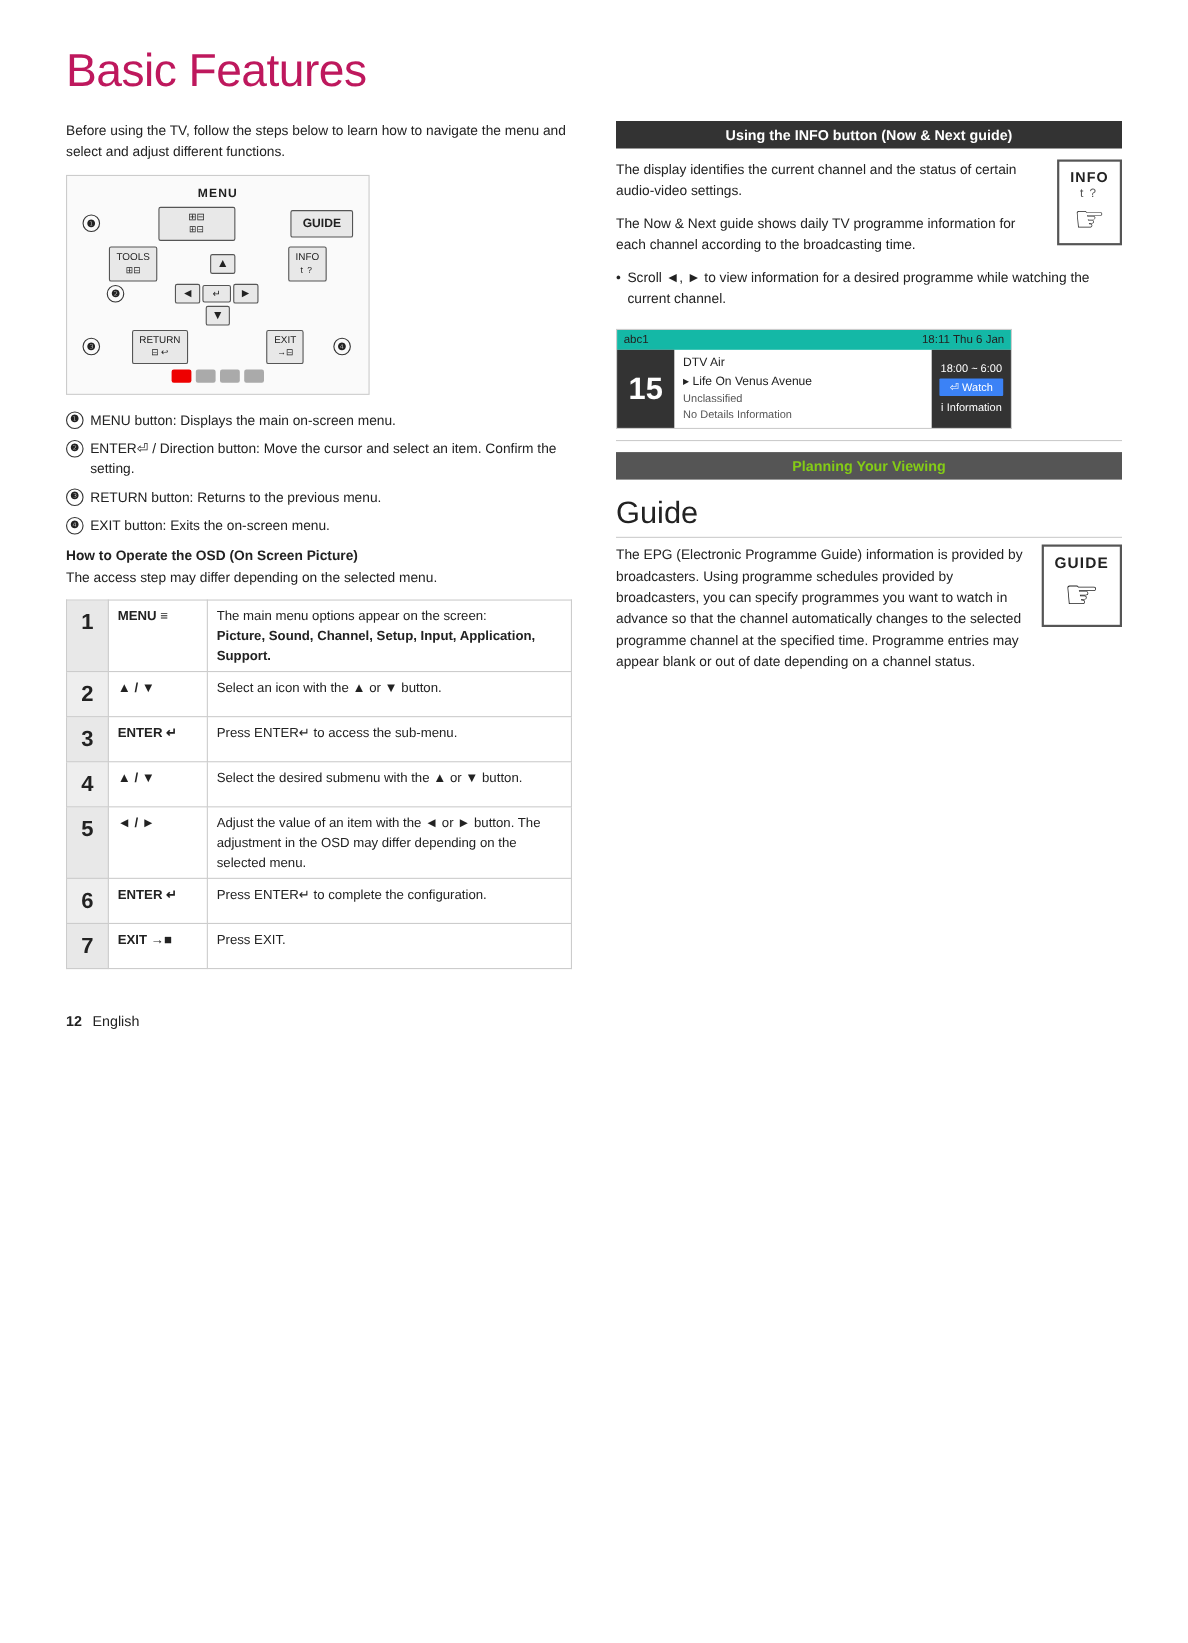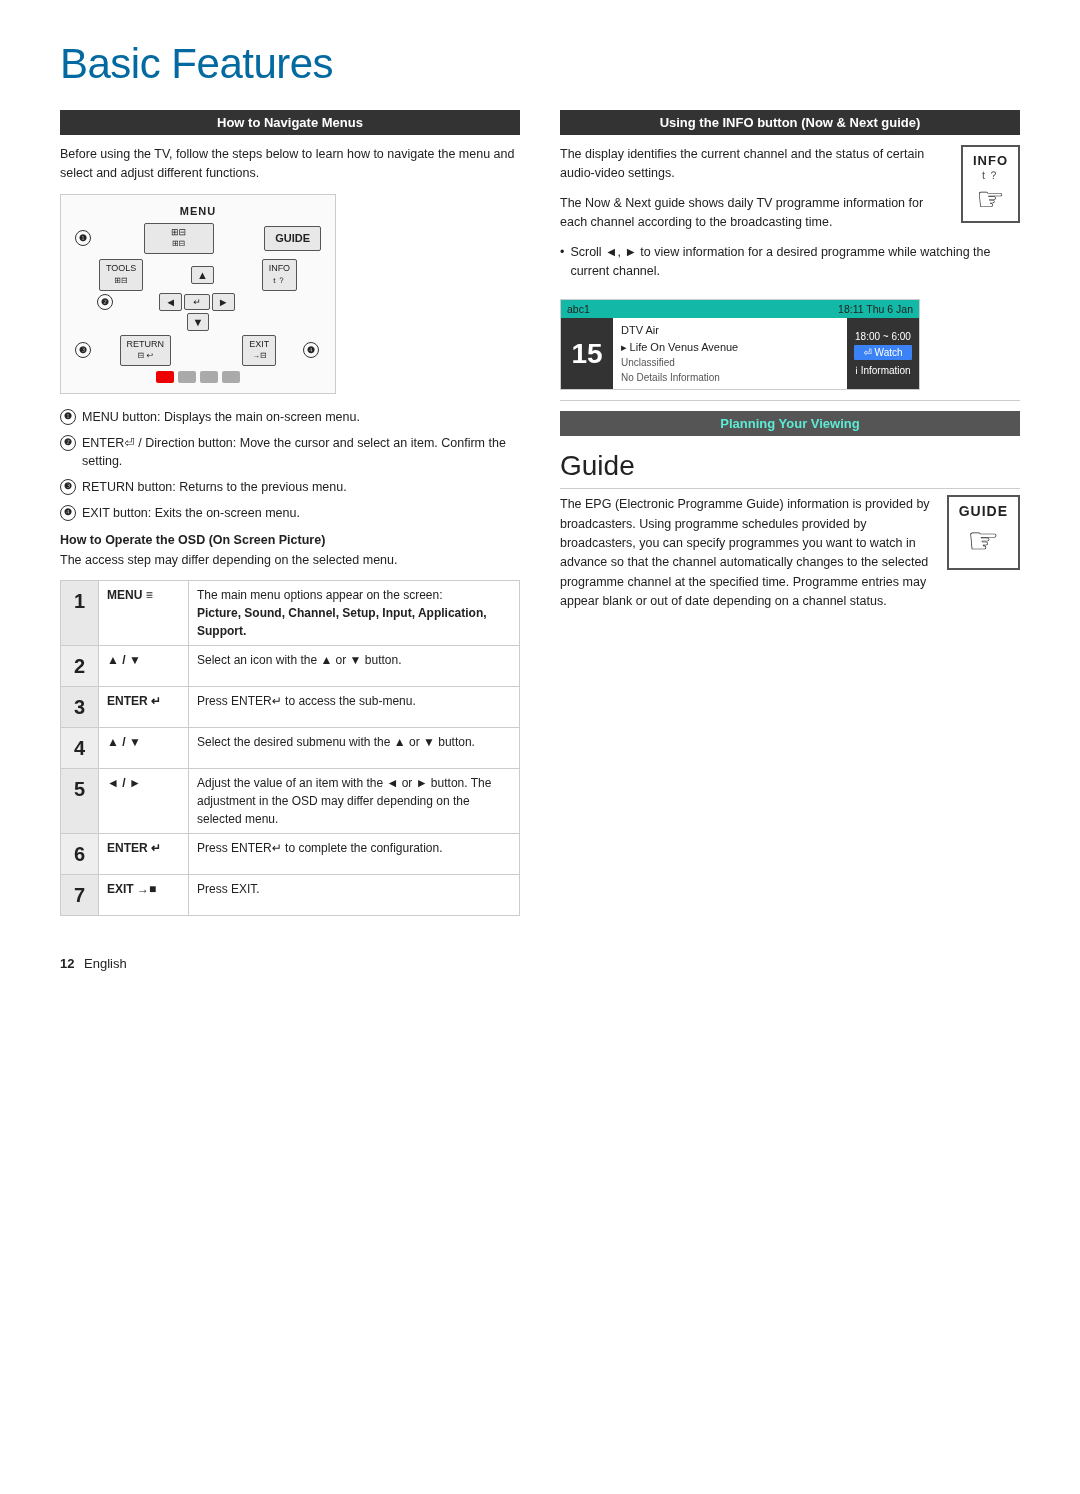--- a/index.html
+++ b/index.html
@@ -10,21 +10,21 @@
       font-family: Arial, Helvetica, sans-serif;
       font-size: 13px;
       color: #222;
       padding: 40px 60px 60px 60px;
     }
 
     h1.page-title {
       font-size: 42px;
       font-weight: 300;
       margin-bottom: 22px;
-      color: #0369a1;
+      color: #be185d;
       letter-spacing: -0.5px;
     }
 
     .two-col {
       display: flex;
       gap: 40px;
     }
 
     .col-left {
       flex: 1;
@@ -307,21 +307,21 @@
 
     .guide-box .guide-label {
       font-weight: bold;
       font-size: 14px;
       letter-spacing: 1px;
     }
 
     
     .planning-header {
       background: #555;
-      color: #5eead4;
+      color: #84cc16;
       font-weight: bold;
       font-size: 13px;
       text-align: center;
       padding: 5px 10px;
       margin-bottom: 10px;
     }
 
     
     .page-footer {
       margin-top: 40px;
@@ -343,21 +343,20 @@
   </style>
 </head>
 <body>
 
 <h1 class="page-title">Basic Features</h1>
 
 <div class="two-col">
 
   <div class="col-left">
 
-    <div class="section-header">How to Navigate Menus</div>
 
     <p class="section-text">Before using the TV, follow the steps below to learn how to navigate the menu and select and adjust different functions.</p>
 
     <div class="remote-diagram">
       <div class="menu-label">MENU</div>
 
       <div class="remote-row">
         <span class="circle-num">❶</span>
         <div class="remote-btn wide" style="font-size:9px;">⊞⊟<br><span style="font-size:8px;">⊞⊟</span></div>
         <div class="remote-btn guide-btn">GUIDE</div>

